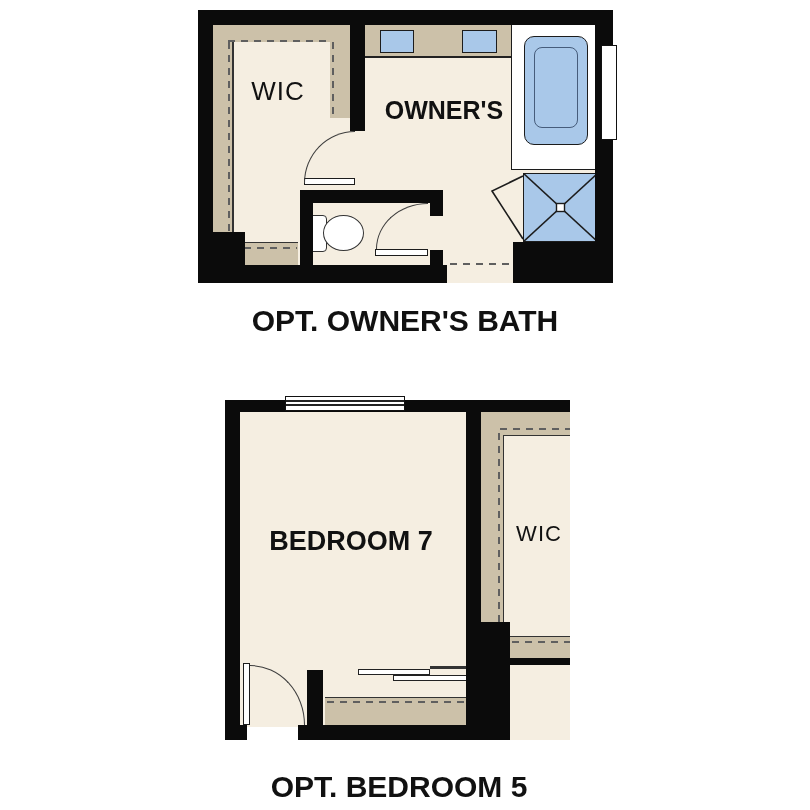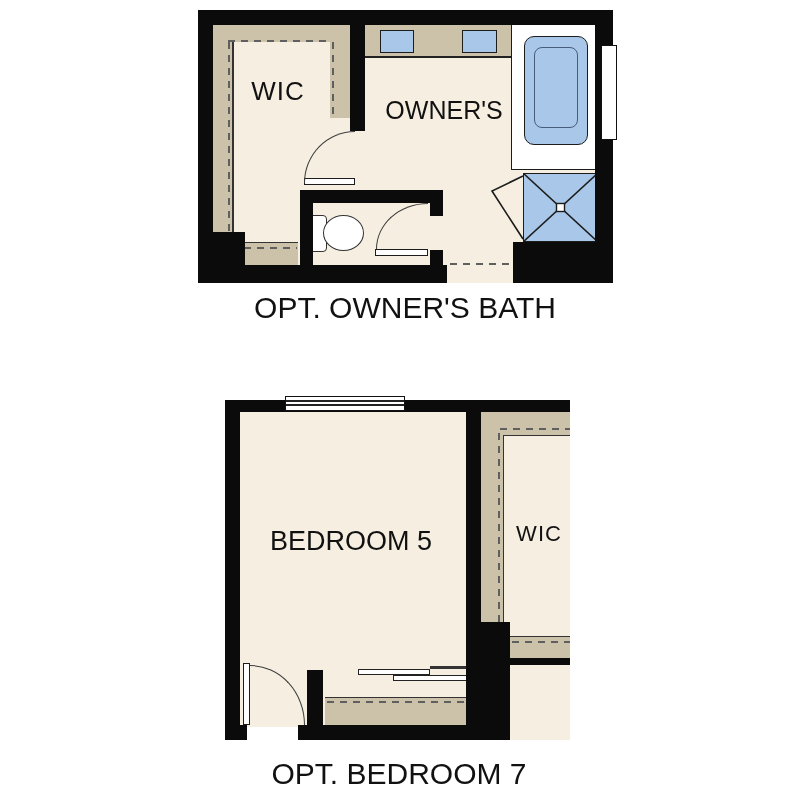--- a/index.html
+++ b/index.html
@@ -17,24 +17,24 @@
   .fixture{position:absolute;z-index:4;box-sizing:border-box;}
   .white-fix{background:#ffffff;border:1.6px solid #1c1c1c;}
   .blue-fix{background:var(--fixture,#a9c8e9);border:1.6px solid #1c1c1c;}
   .window{position:absolute;z-index:6;background:#ffffff;border:1.8px solid #111;box-sizing:border-box;}
   .arc-tl{position:absolute;z-index:4;border-top:1.7px solid #3c3c3c;border-left:1.7px solid #3c3c3c;
           border-top-left-radius:100% 100%;box-sizing:border-box;}
   .arc-tr{position:absolute;z-index:4;border-top:1.7px solid #3c3c3c;border-right:1.7px solid #3c3c3c;
           border-top-right-radius:100% 100%;box-sizing:border-box;}
   .label{position:absolute;z-index:7;color:var(--text,#111);transform:translateX(-50%);
          white-space:nowrap;text-align:center;}
-  .room-lbl{font-weight:400;}
+  .room-lbl{font-weight:700;}
   .wic-lbl{font-weight:400;letter-spacing:1px;}
   .caption{position:absolute;z-index:7;color:var(--text,#111);transform:translateX(-50%);
-           font-weight:400;font-size:30px;line-height:33px;text-align:center;white-space:nowrap;}
+           font-weight:700;font-size:30px;line-height:33px;text-align:center;white-space:nowrap;margin-top:13px;}
   svg{display:block;}
 </style>
 </head>
 <body>
 
 <div class="canvas">
 
   <section class="abs" style="inset:0;">
 
     <div class="floor" style="left:213px;top:25px;width:385px;height:252px;"></div>
@@ -132,19 +132,19 @@
       <div style="position:absolute;left:0;right:0;top:7px;height:1.5px;background:#222;"></div>
     </div>
 
     <div class="fixture white-fix" style="left:243px;top:663px;width:7px;height:62px;"></div>
     <div class="arc-tr" style="left:250px;top:665px;width:55px;height:60px;"></div>
 
     <div class="thinline" style="left:430px;top:666px;width:42px;height:3px;z-index:4;"></div>
     <div class="fixture" style="left:358px;top:669px;width:72px;height:6px;background:#fff;border:1.2px solid #222;"></div>
     <div class="fixture" style="left:393px;top:675px;width:79px;height:6px;background:#fff;border:1.2px solid #222;"></div>
 
-    <div class="label room-lbl" style="left:351px;top:526px;font-size:27px;">BEDROOM 5</div>
+    <div class="label room-lbl" style="left:351px;top:526px;font-size:27px;">BEDROOM 7</div>
     <div class="label wic-lbl" style="left:539px;top:521px;font-size:22px;">WIC</div>
 
-    <div class="caption" style="left:399px;top:757px;">OPT. BEDROOM 7</div>
+    <div class="caption" style="left:399px;top:757px;">OPT. BEDROOM 5</div>
   </section>
 
 </div>
 
 </body></html>

